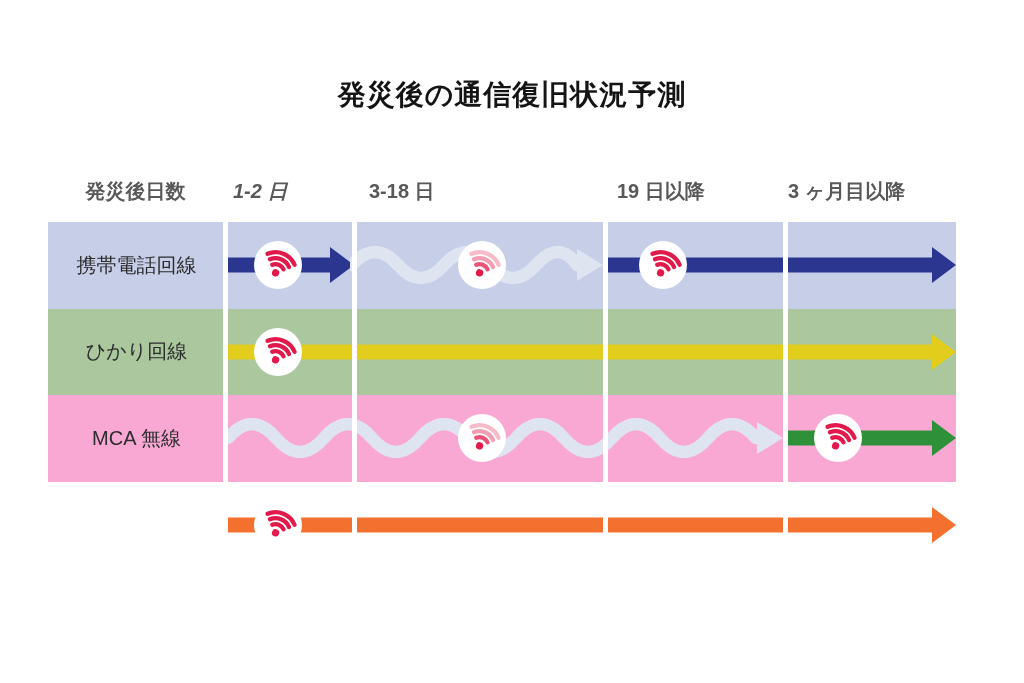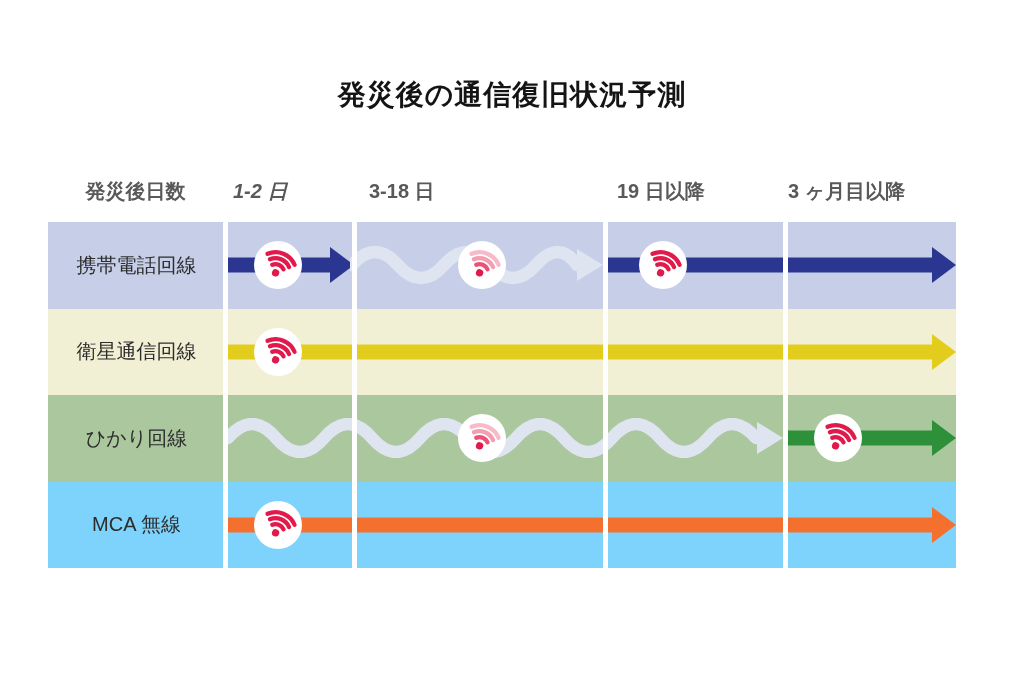--- a/index.html
+++ b/index.html
@@ -11,21 +11,21 @@
   .hdr-axis{left:48px;width:175px;text-align:center;}
   .hdr-p0{left:233px;font-style:italic;}
   .hdr-p1{left:369px;}
   .hdr-p2{left:617px;}
   .hdr-p3{left:788px;}
   .chart{position:absolute;left:48px;top:222px;width:908px;height:346px;}
   .row{position:relative;width:908px;height:86.5px;}
   .bg-mobile{background:#c6cee8;}
   .bg-satellite{background:#f2f0d4;}
   .bg-optical{background:#aac79d;}
-  .bg-mca{background:#7dd3fc;}
+  .bg-mca{background:#f9a8d4;}
   .row-label{position:absolute;left:0;top:0;width:177px;height:100%;
              display:flex;align-items:center;justify-content:center;
              font-size:20px;color:#2d2d2d;}
   .layer{position:absolute;left:0;top:0;width:908px;height:346px;pointer-events:none;}
   .divider{position:absolute;top:0;width:5px;height:346px;background:#ffffff;z-index:5;}
   .d1{left:175px;}.d2{left:304px;}.d3{left:555px;}.d4{left:735px;}
   .arrow{position:absolute;z-index:2;display:block;}
   .navy{fill:#2b3690;}
   .yellow{fill:#e2cd1c;}
   .green{fill:#2e9139;}
@@ -51,23 +51,20 @@
   <div class="hdr hdr-axis">発災後日数</div>
   <div class="hdr hdr-p0">1-2 日</div>
   <div class="hdr hdr-p1">3-18 日</div>
   <div class="hdr hdr-p2">19 日以降</div>
   <div class="hdr hdr-p3">3 ヶ月目以降</div>
 
   <div class="chart">
 
     <div class="row bg-mobile">
       <div class="row-label">携帯電話回線</div>
-    </div>
-    <div class="row bg-satellite">
-      <div class="row-label">衛星通信回線</div>
     </div>
     <div class="row bg-optical">
       <div class="row-label">ひかり回線</div>
     </div>
     <div class="row bg-mca">
       <div class="row-label">MCA 無線</div>
     </div>
 
     <div class="layer">
 

